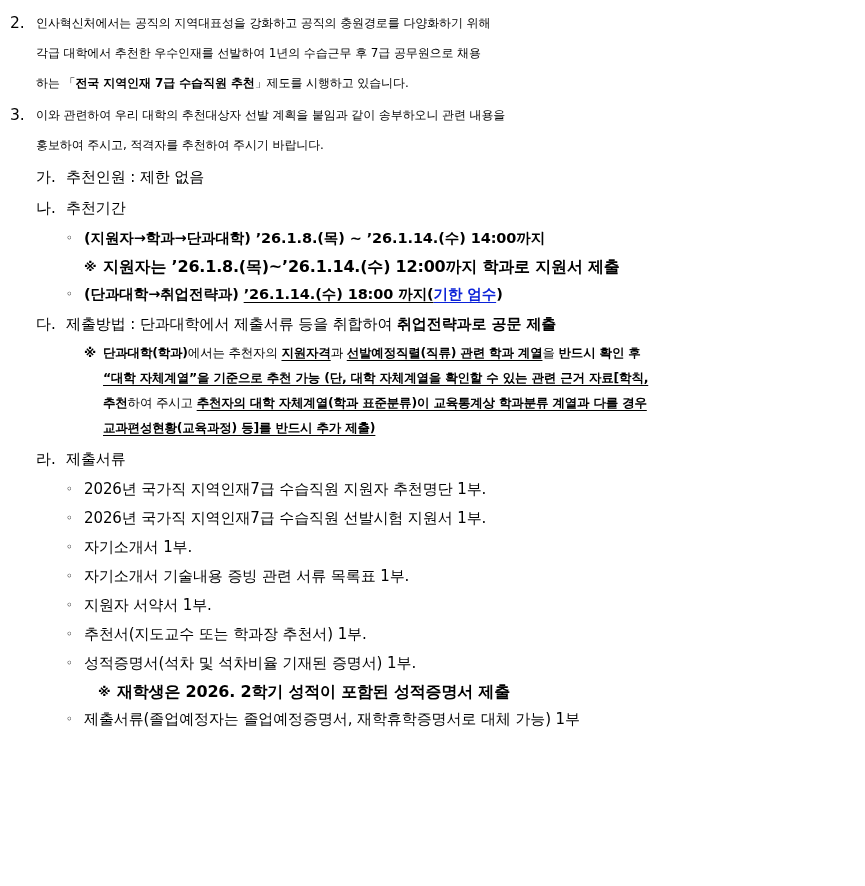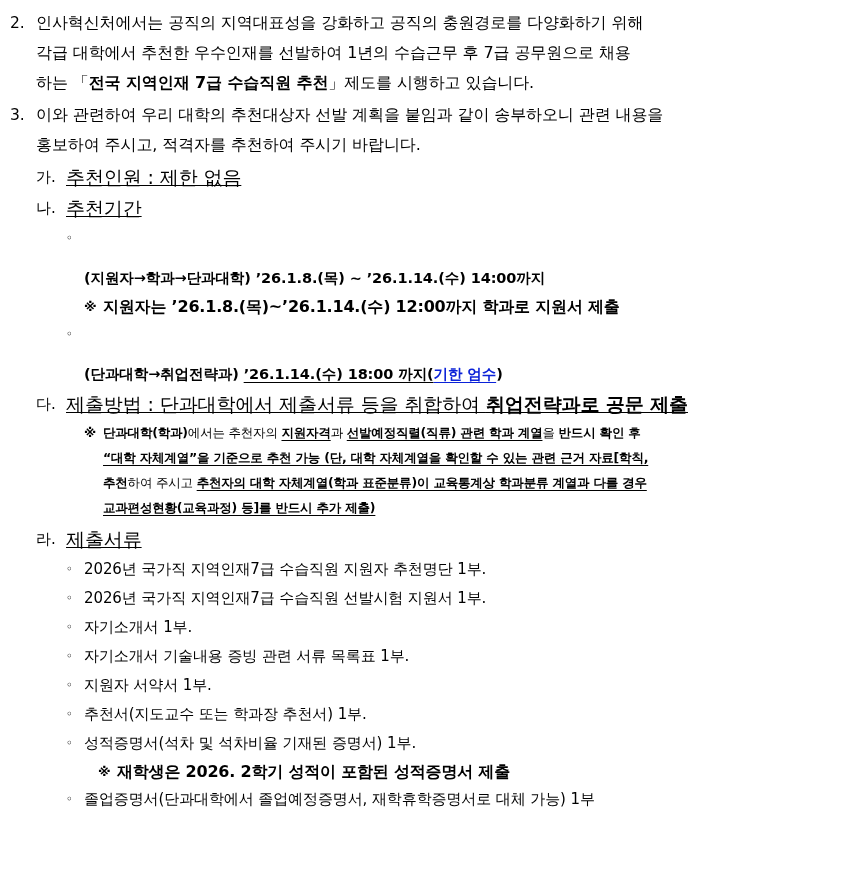--- a/index.html
+++ b/index.html
@@ -34,21 +34,21 @@
   .item .marker {
     flex: 0 0 auto;
     width: 26px;
     text-align: left;
     font-size: 15.5px;
     line-height: 30px;
     letter-spacing: -0.2px;
   }
   .item .body {
     flex: 1 1 auto;
-    font-size: 16px;
+    font-size: 12px;
     line-height: 30px;
     letter-spacing: -0.1px;
     text-align: justify;
     word-break: keep-all;
   }
   .b {
     font-weight: bold;
     margin-top: 34px;
   }
 
@@ -60,24 +60,23 @@
     margin-bottom: 1px;
   }
   .sub .marker {
     flex: 0 0 auto;
     width: 30px;
     font-size: 15px;
     line-height: 30px;
   }
   .sub .body {
     flex: 1 1 auto;
-    font-size: 19px;
+    font-size: 15px;
     line-height: 30px;
     letter-spacing: -0.1px;
-    text-decoration: underline;
   }
 
   
   .bul {
     display: flex;
     align-items: flex-start;
     margin-left: 56px;
   }
   .bul .marker {
     flex: 0 0 auto;
@@ -88,21 +87,20 @@
   }
   .bul .body {
     flex: 1 1 auto;
     font-size: 14.5px;
     line-height: 29px;
     letter-spacing: -0.1px;
   }
   .bul.bold .body {
     font-weight: bold;
     font-size: 14.5px;
-    margin-top: 40px;
   }
   .bul.plain .body {
     font-weight: normal;
     font-size: 15px;
   }
 
   
   .note {
     display: flex;
     align-items: flex-start;
@@ -264,17 +262,17 @@
       <div class="body">성적증명서(석차 및 석차비율 기재된 증명서) 1부.</div>
     </div>
 
     <div class="note indent-more">
       <div class="marker">※</div>
       <div class="body">재학생은 2026. 2학기 성적이 포함된 성적증명서 제출</div>
     </div>
 
     <div class="bul plain">
       <div class="marker">◦</div>
-      <div class="body">졸업증명서(단과대학에서 졸업예정증명서, 재학휴학증명서로 대체 가능) 1부</div>
+      <div class="body">제출서류(졸업예정자는 졸업예정증명서, 재학휴학증명서로 대체 가능) 1부</div>
     </div>
 
   </div>
 </div>
 
 </body></html>

